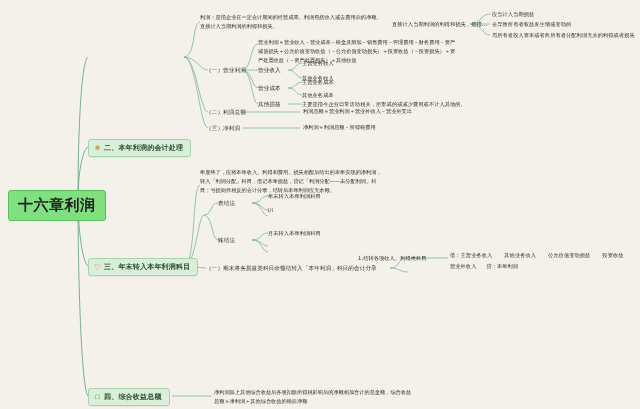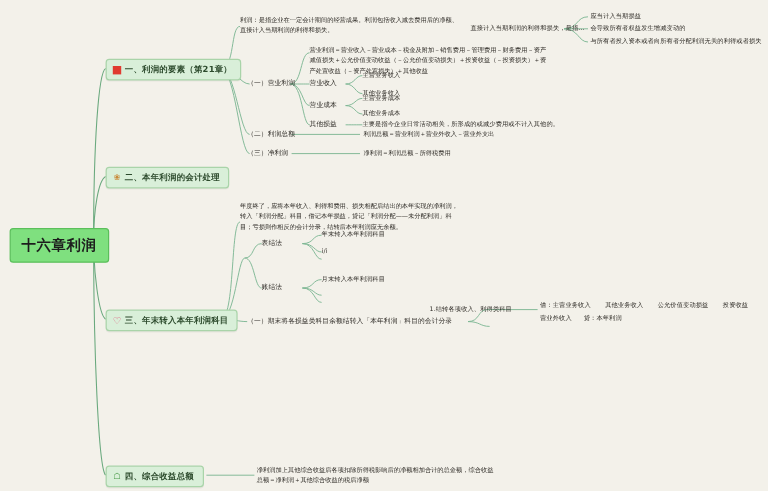--- a/index.html
+++ b/index.html
@@ -14,21 +14,21 @@
   svg.links{position:absolute;left:0;top:0;width:640px;height:409px;pointer-events:none;}
 
   .node{position:absolute;white-space:nowrap;}
 
   
   .root{
     background:#7fe07f;
     border:1px solid #5bbf5b;
     border-radius:3px;
     padding:5px 9px;
-    font-size:12px;
+    font-size:15px;
     font-weight:bold;
     color:#1d1d1d;
     letter-spacing:.5px;
   }
 
   
   .lvl1{
     background:#d9efd9;
     border:1px solid #a9d4a9;
     border-radius:3px;
@@ -127,24 +127,20 @@
       <path d="M406,258 L448,258"></path>
 
       <path d="M172,396 L212,396"></path>
     </g>
   </svg>
 
   <div class="node root" style="left:8px;top:190px;">
     <span>十六章利润</span>
   </div>
 
-  <div class="node lvl1" style="left:88px;top:49px;">
-    <span class="ic ic-red"></span>
-    <span class="lbl">一、利润的要素（第21章）</span>
-  </div>
 
   <div class="node para" style="left:200px;top:13px;width:185px;">利润：是指企业在一定会计期间的经营成果。利润包括收入减去费用后的净额、直接计入当期利润的利得和损失。</div>
 
   <div class="node txt" style="left:392px;top:20px;">直接计入当期利润的利得和损失，是指…</div>
   <div class="node txt" style="left:492px;top:10px;">应当计入当期损益</div>
   <div class="node txt" style="left:492px;top:20px;">会导致所有者权益发生增减变动的</div>
   <div class="node txt" style="left:492px;top:31px;">与所有者投入资本或者向所有者分配利润无关的利得或者损失</div>
 
   <div class="node txt t55" style="left:206px;top:66px;">（一）营业利润</div>
   <div class="node para" style="left:258px;top:38px;width:200px;">营业利润＝营业收入－营业成本－税金及附加－销售费用－管理费用－财务费用－资产减值损失＋公允价值变动收益（－公允价值变动损失）＋投资收益（－投资损失）＋资产处置收益（－资产处置损失）＋其他收益</div>

